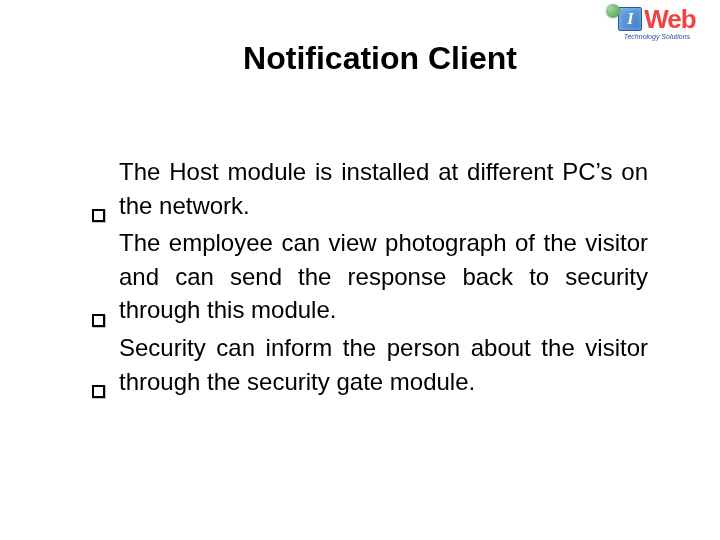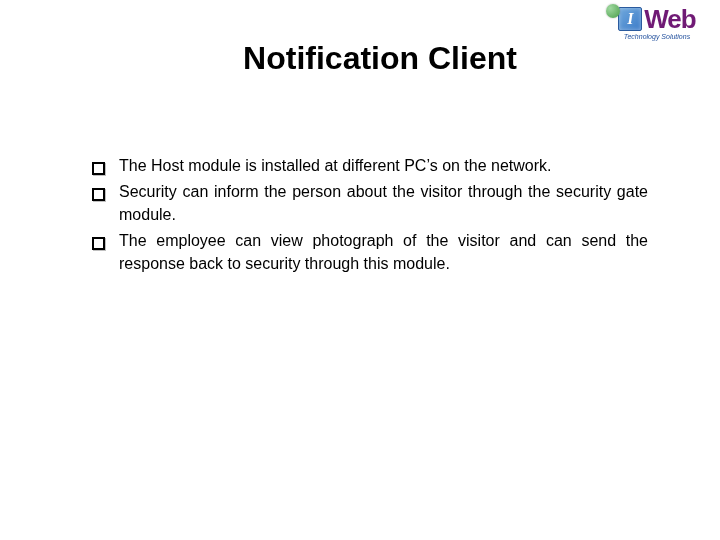--- a/index.html
+++ b/index.html
@@ -63,21 +63,21 @@
     font-style: italic;
     font-weight: bold;
     font-size: 16px;
     color: #fff;
     box-shadow: inset 0 0 4px rgba(255,255,255,0.4);
   }
   .logo-web {
     font-family: Arial, sans-serif;
     font-weight: 900;
     font-size: 26px;
-    color: #701a75;
+    color: #ef4444;
     letter-spacing: -1px;
   }
   .logo-globe {
     position: absolute;
     top: 0px;
     left: 4px;
     width: 14px;
     height: 14px;
     border-radius: 50%;
     background: radial-gradient(circle at 30% 30%, #9fd89f, #4a9e4a);
@@ -90,23 +90,23 @@
     margin-top: 1px;
   }
   .content {
     position: absolute;
     top: 155px;
     left: 92px;
     right: 72px;
   }
   .bullet-item {
     display: flex;
-    align-items: flex-start;
+    align-items: flex-end;
     margin-bottom: 4px;
-    font-size: 16px;
+    font-size: 24px;
     line-height: 1.4;
   }
   .bullet-marker {
     flex: 0 0 auto;
     width: 13px;
     height: 13px;
     border: 2px solid #000;
     margin-top: 7px;
     margin-right: 14px;
     box-sizing: border-box;
@@ -135,21 +135,21 @@
 
   <div class="title">Notification Client</div>
 
   <div class="content">
     <div class="bullet-item">
       <span class="bullet-marker"></span>
       <span class="bullet-text">The Host module is installed at different  PC’s on the network.</span>
     </div>
     <div class="bullet-item">
       <span class="bullet-marker"></span>
-      <span class="bullet-text">Security can inform the person about the visitor through the security gate module.</span>
+      <span class="bullet-text">The employee can view photograph of the visitor and can send the response back to security through this module.</span>
     </div>
     <div class="bullet-item">
       <span class="bullet-marker"></span>
-      <span class="bullet-text">The employee can view photograph of the visitor and can send the response back to security through this module.</span>
+      <span class="bullet-text">Security can inform the person about the visitor through the security gate module.</span>
     </div>
   </div>
 
 </div>
 
 </body></html>

